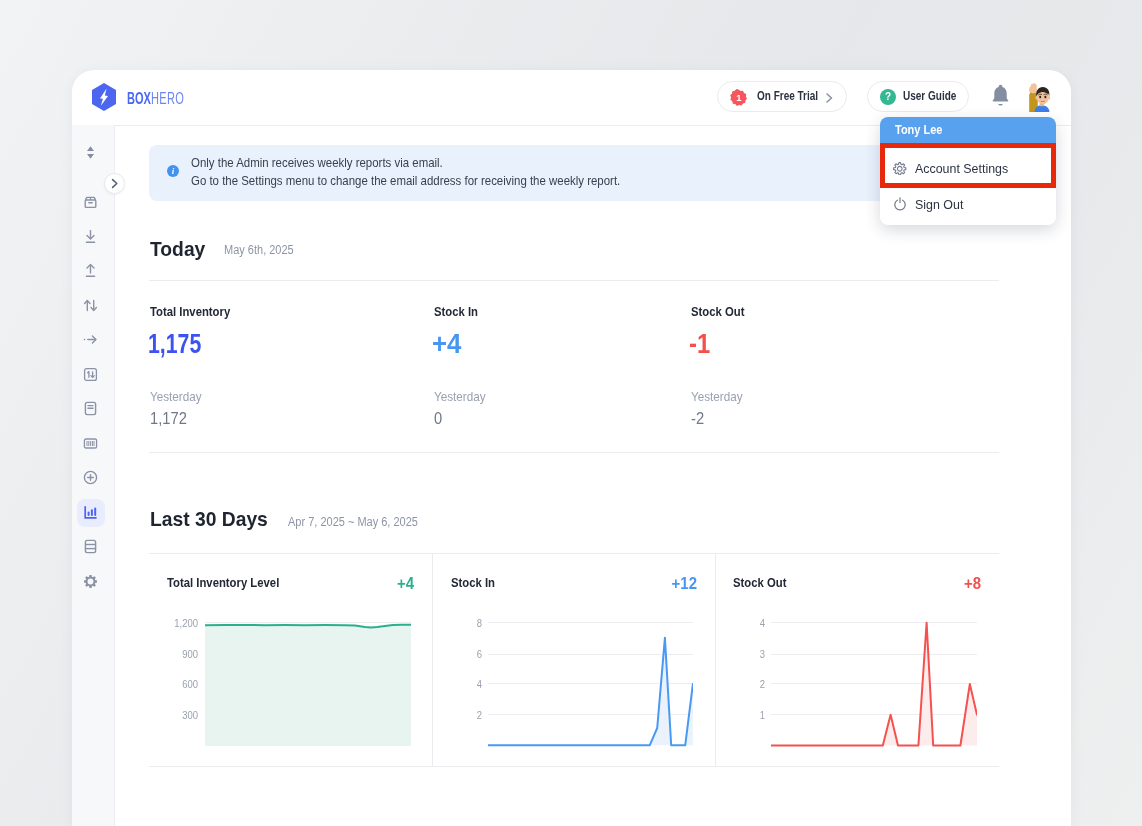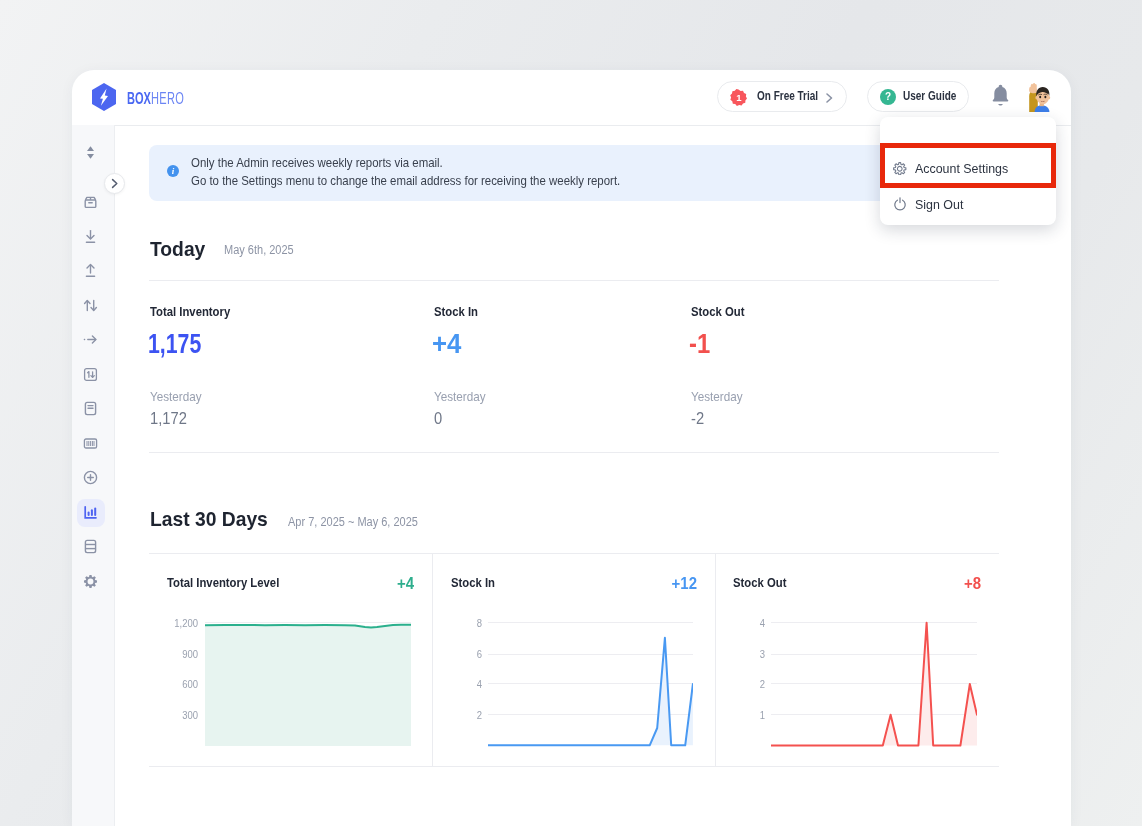--- a/index.html
+++ b/index.html
@@ -302,20 +302,23 @@
     </svg>
 
     <svg style="position:absolute; left:655px; top:490px;" width="206" height="135" viewBox="0 0 206 135">
       <path d="M0 130.5 L111.8 130.5 L119.6 99.8 L127 130.5 L147.4 130.5 L155.6 7.7 L162.2 130.5 L189.4 130.5 L198.8 69.1 L206 99.8 L206 130.5 Z" fill="#fdecec"></path>
       <path d="M0 130.5 L111.8 130.5 L119.6 99.8 L127 130.5 L147.4 130.5 L155.6 7.7 L162.2 130.5 L189.4 130.5 L198.8 69.1 L206 99.8" fill="none" stroke="#f4514f" stroke-width="2" stroke-linejoin="round" stroke-linecap="round"></path>
     </svg>
   </div>
 </div>
 
 <div id="dropdown">
+  <div id="dd-head">
+      <span>Tony Lee</span>
+    </div>
   <div id="dd-red"></div>
   <div class="dd-item" style="top:42px;">
     <svg width="13.5" height="13.5" viewBox="0 0 15 15" style="position:absolute; left:13px; top:2.5px;">
       <path d="M6.12 2.69 L6.54 0.67 L8.46 0.67 L8.88 2.69 L9.92 3.13 L11.65 1.99 L13.01 3.35 L11.87 5.08 L12.31 6.12 L14.33 6.54 L14.33 8.46 L12.31 8.88 L11.87 9.92 L13.01 11.65 L11.65 13.01 L9.92 11.87 L8.88 12.31 L8.46 14.33 L6.54 14.33 L6.12 12.31 L5.08 11.87 L3.35 13.01 L1.99 11.65 L3.13 9.92 L2.69 8.88 L0.67 8.46 L0.67 6.54 L2.69 6.12 L3.13 5.08 L1.99 3.35 L3.35 1.99 L5.08 3.13 Z M7.5 4.9 A2.6 2.6 0 1 0 7.5 10.1 A2.6 2.6 0 1 0 7.5 4.9 Z" fill="none" stroke="#717a8c" stroke-width="1.2" stroke-linejoin="round"></path>
     </svg>
     <span style="position:absolute; left:35px; top:1.5px;">Account Settings</span>
   </div>
   <div class="dd-item" style="top:79px;">
     <svg width="14" height="14" viewBox="0 0 15 15" style="position:absolute; left:13px; top:1px;">
       <path d="M4.7 3.4 A5.6 5.6 0 1 0 10.3 3.4" fill="none" stroke="#717a8c" stroke-width="1.3" stroke-linecap="round"></path>

